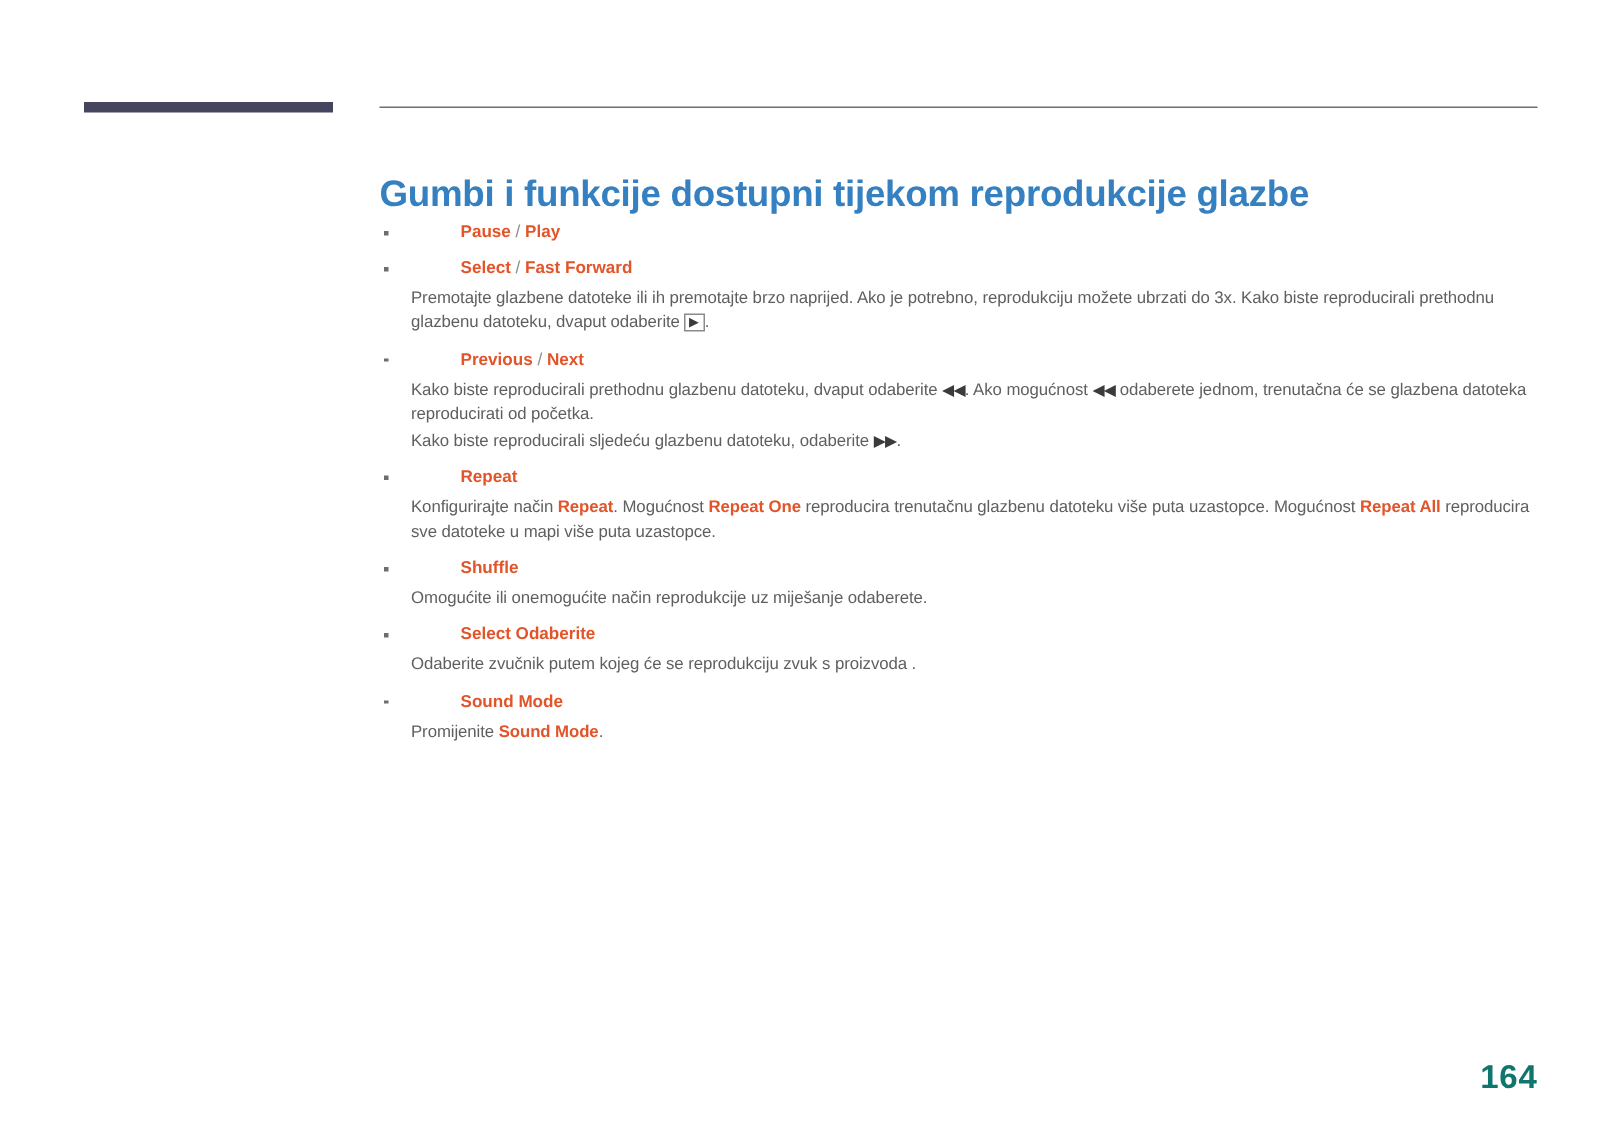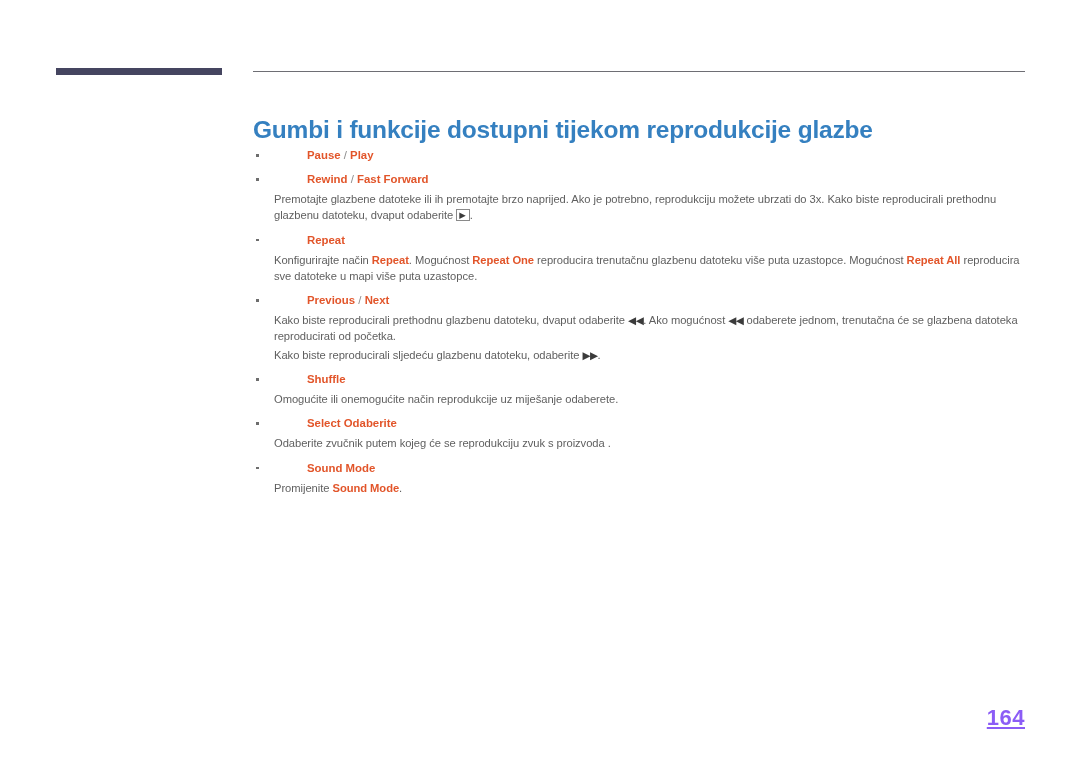--- a/index.html
+++ b/index.html
@@ -129,23 +129,22 @@
     font-family: "DejaVu Sans", sans-serif;
   }
 
   
   .page-number {
     position: absolute;
     right: 55px;
     top: 705px;
     font-size: 22px;
     font-weight: bold;
-    color: #8b5cf6;
+    color: #0f766e;
     letter-spacing: 0.5px;
-    text-decoration: underline;
   }
 </style>
 </head>
 <body>
 
 <div class="page">
 
   <div class="header-rules">
     <div class="rule-thick"></div>
     <div class="rule-thin"></div>
@@ -158,45 +157,45 @@
     <div class="bullet-block">
       <span class="bullet-dot"></span>
       <div class="bullet-heading">
         <span>Pause</span><span class="sep"> / </span><span>Play</span>
       </div>
     </div>
 
     <div class="bullet-block">
       <span class="bullet-dot"></span>
       <div class="bullet-heading">
-        <span>Rewind</span><span class="sep"> / </span><span>Fast Forward</span>
+        <span>Select</span><span class="sep"> / </span><span>Fast Forward</span>
       </div>
       <div class="body-text"><span>Premotajte glazbene datoteke ili ih premotajte brzo naprijed. Ako je potrebno, reprodukciju možete ubrzati do 3x. Kako biste reproducirali prethodnu glazbenu datoteku, dvaput odaberite </span><span class="glyph-box">▶</span><span>.</span></div>
-    </div>
-
-    <div class="bullet-block">
-      <span class="bullet-dot"></span>
-      <div class="bullet-heading">
-        <span>Repeat</span>
-      </div>
-      <div class="body-text"><span>Konfigurirajte način </span><b>Repeat</b><span>. Mogućnost </span><b>Repeat One</b><span> reproducira trenutačnu glazbenu datoteku više puta uzastopce. Mogućnost </span><b>Repeat All</b><span> reproducira sve datoteke u mapi više puta uzastopce.</span></div>
     </div>
 
     <div class="bullet-block">
       <span class="bullet-dot"></span>
       <div class="bullet-heading">
         <span>Previous</span><span class="sep"> / </span><span>Next</span>
       </div>
       <div class="body-text"><span>Kako biste reproducirali prethodnu glazbenu datoteku, dvaput odaberite </span><span class="glyph">◀◀</span><span>. Ako mogućnost </span><span class="glyph">◀◀</span><span> odaberete jednom, trenutačna će se glazbena datoteka reproducirati od početka.</span></div>
       <div class="body-text"><span>Kako biste reproducirali sljedeću glazbenu datoteku, odaberite </span><span class="glyph">▶▶</span><span>.</span></div>
     </div>
 
     <div class="bullet-block">
       <span class="bullet-dot"></span>
       <div class="bullet-heading">
+        <span>Repeat</span>
+      </div>
+      <div class="body-text"><span>Konfigurirajte način </span><b>Repeat</b><span>. Mogućnost </span><b>Repeat One</b><span> reproducira trenutačnu glazbenu datoteku više puta uzastopce. Mogućnost </span><b>Repeat All</b><span> reproducira sve datoteke u mapi više puta uzastopce.</span></div>
+    </div>
+
+    <div class="bullet-block">
+      <span class="bullet-dot"></span>
+      <div class="bullet-heading">
         <span>Shuffle</span>
       </div>
       <div class="body-text">Omogućite ili onemogućite način reprodukcije uz miješanje odaberete.</div>
     </div>
 
     <div class="bullet-block">
       <span class="bullet-dot"></span>
       <div class="bullet-heading">
         <span>Select Odaberite</span>
       </div>

